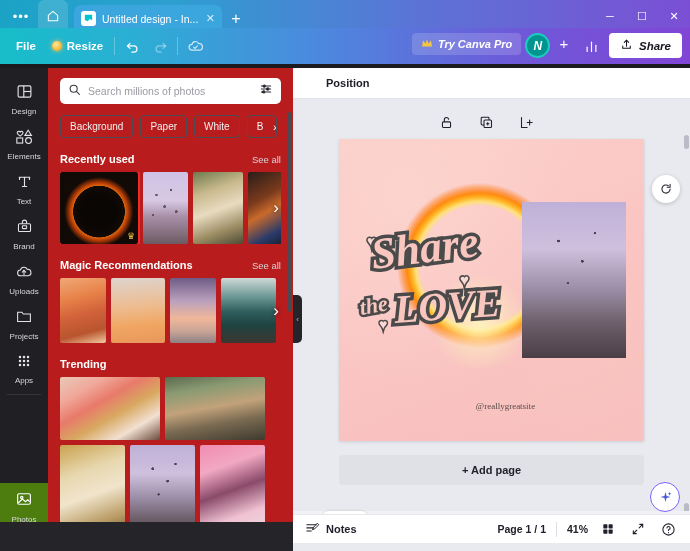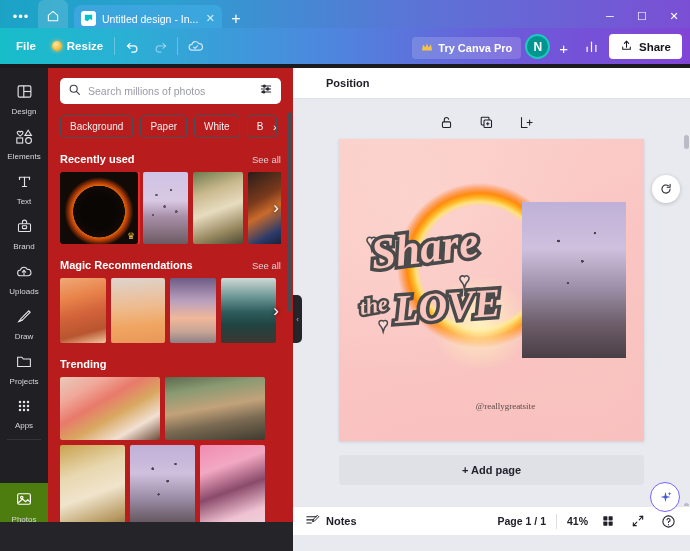--- a/index.html
+++ b/index.html
@@ -66,21 +66,21 @@
   .resize-dot {
     width:10px;height:10px;border-radius:50%;
     background:radial-gradient(circle at 40% 35%, #ffe9a0, #f5b12a 70%);
     box-shadow:0 0 4px #f7c558; flex:none;
   }
   .tb-sep { width:1px;height:18px;background:rgba(255,255,255,0.28); margin:0 3px;}
   .tb-icon {
     width:28px;height:26px;display:flex;align-items:center;justify-content:center;
     cursor:pointer; border-radius:4px;
   }
-  .tb-right { margin-left:auto; display:flex; align-items:flex-end; gap:4px;}
+  .tb-right { margin-left:auto; display:flex; align-items:flex-start; gap:4px;font-style:italic;}
   .pro-btn {
     display:flex;align-items:center;gap:5px; color:#fff; font-size:11px; font-weight:bold;
     background:rgba(255,255,255,0.16); padding:5px 9px; border-radius:4px; cursor:pointer;
   }
   .avatar {
     width:25px;height:25px;border-radius:50%;background:#00968f;
     border:2px solid #1ec9bd;
     color:#fff;font-size:12px;font-weight:bold;
     display:flex;align-items:center;justify-content:center;cursor:pointer;flex:none;
   }
@@ -285,21 +285,21 @@
   .pull-tab {
     position:absolute; bottom:29px; left:50%; transform:translateX(-50%);
     width:46px;height:11px;background:#fff;border-radius:7px 7px 0 0;
     display:flex;align-items:center;justify-content:center;cursor:pointer;
     box-shadow:0 -1px 2px rgba(0,0,0,.08);
   }
   .pull-tab span{ color:#60636d; font-size:7px; }
 
   
   .statusbar {
-    position:absolute; bottom:16px; left:293px; width:397px; height:29px;
+    position:absolute; bottom:8px; left:293px; width:397px; height:29px;
     background:#fff; display:flex; align-items:center; padding:0 12px;
     border-top:1px solid #e6e8ec;
   }
   .notes-btn {
     display:flex;align-items:center;gap:6px;color:#20202a;font-size:11px;
     font-weight:bold;cursor:pointer;
   }
   .sb-right { margin-left:auto; display:flex; align-items:center; gap:10px;}
   .sb-text { font-size:10.5px; color:#20202a; font-weight:bold; }
   .sb-sep { width:1px;height:15px;background:#dcdee4;}
@@ -454,29 +454,20 @@
       <span>
         <svg width="18" height="17" viewBox="0 0 24 24" fill="none" stroke="#e4e4e8" stroke-width="1.5" stroke-linecap="round">
           <path d="M7 18 a4 4 0 0 1 0-8 a5 5 0 0 1 9.5-1 A3.8 3.8 0 0 1 18 18 Z"></path>
           <path d="M12 17 V10.5"></path>
             <path d="M9.6 12.8 L12 10.4 L14.4 12.8"></path>
         </svg>
       </span>
       <span class="rail-label">Uploads</span>
     </div>
 
-    <div class="rail-item">
-      <span>
-        <svg width="17" height="17" viewBox="0 0 24 24" fill="none" stroke="#e4e4e8" stroke-width="1.5" stroke-linecap="round">
-          <path d="M4 19 L9 17 L20 6 L18 4 L7 15 Z"></path>
-            <path d="M4 19 L9 17"></path>
-        </svg>
-      </span>
-      <span class="rail-label">Draw</span>
-    </div>
 
     <div class="rail-item">
       <span>
         <svg width="18" height="17" viewBox="0 0 24 24" fill="none" stroke="#e4e4e8" stroke-width="1.5">
           <path d="M3 19 V6 h6 l2 2.5 h10 V19 Z"></path>
         </svg>
       </span>
       <span class="rail-label">Projects</span>
     </div>
 

